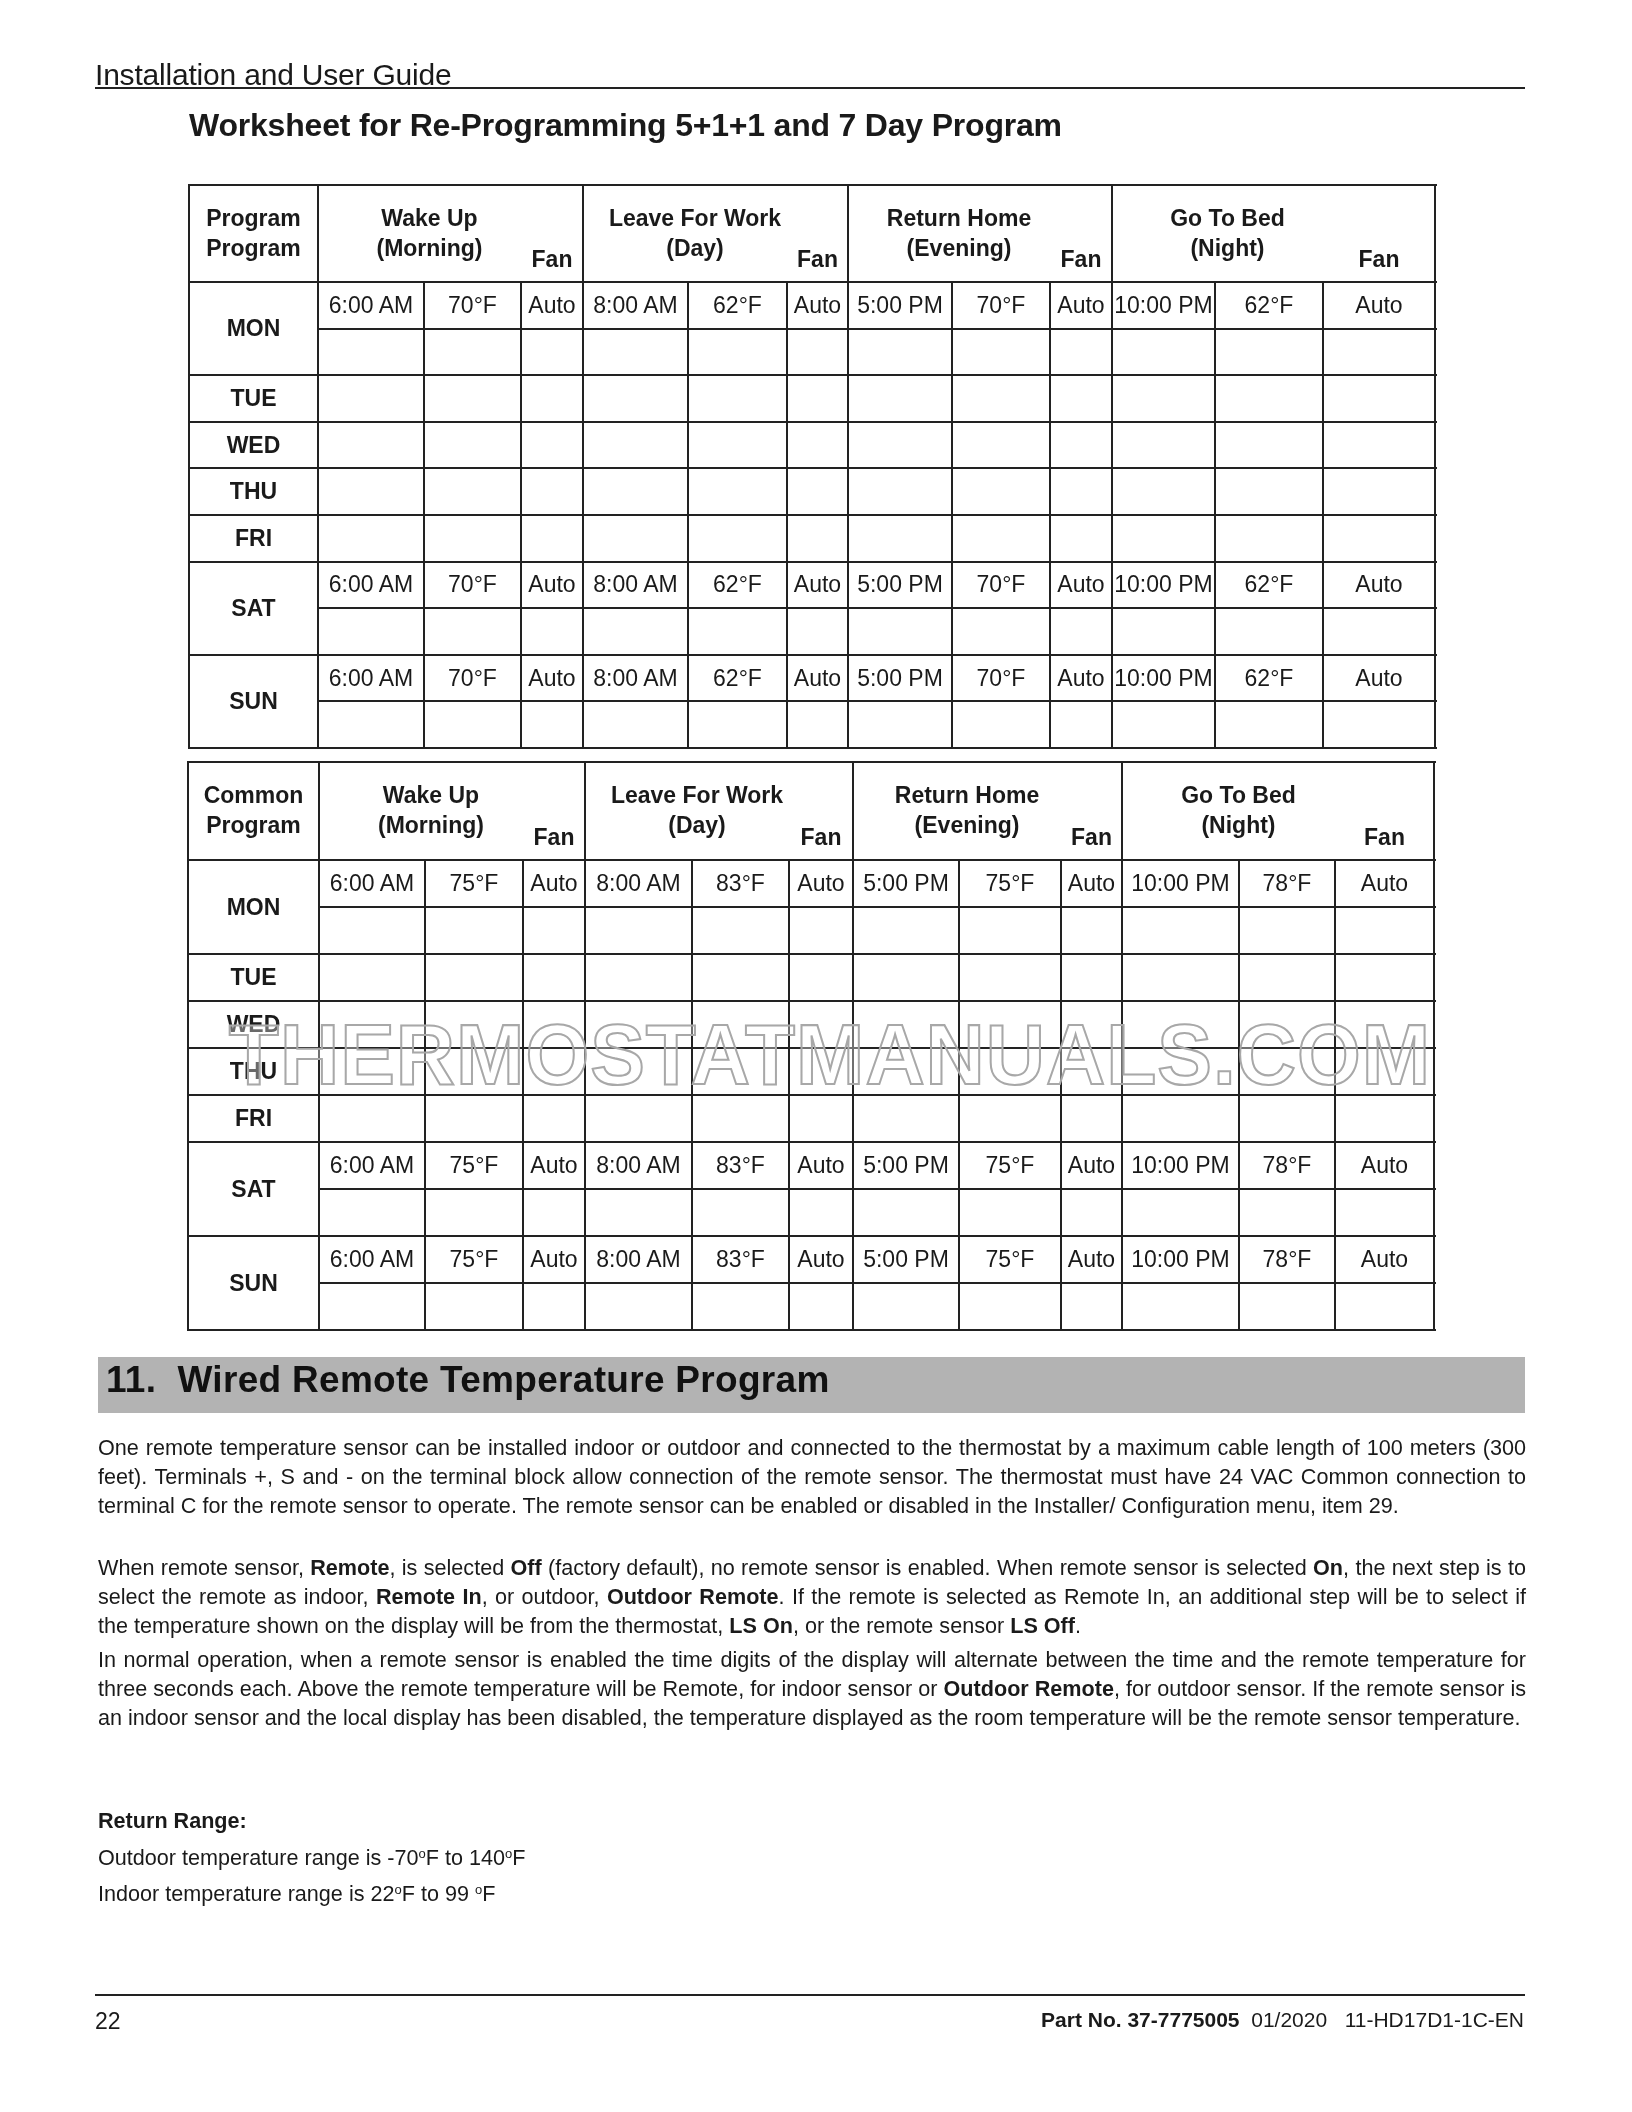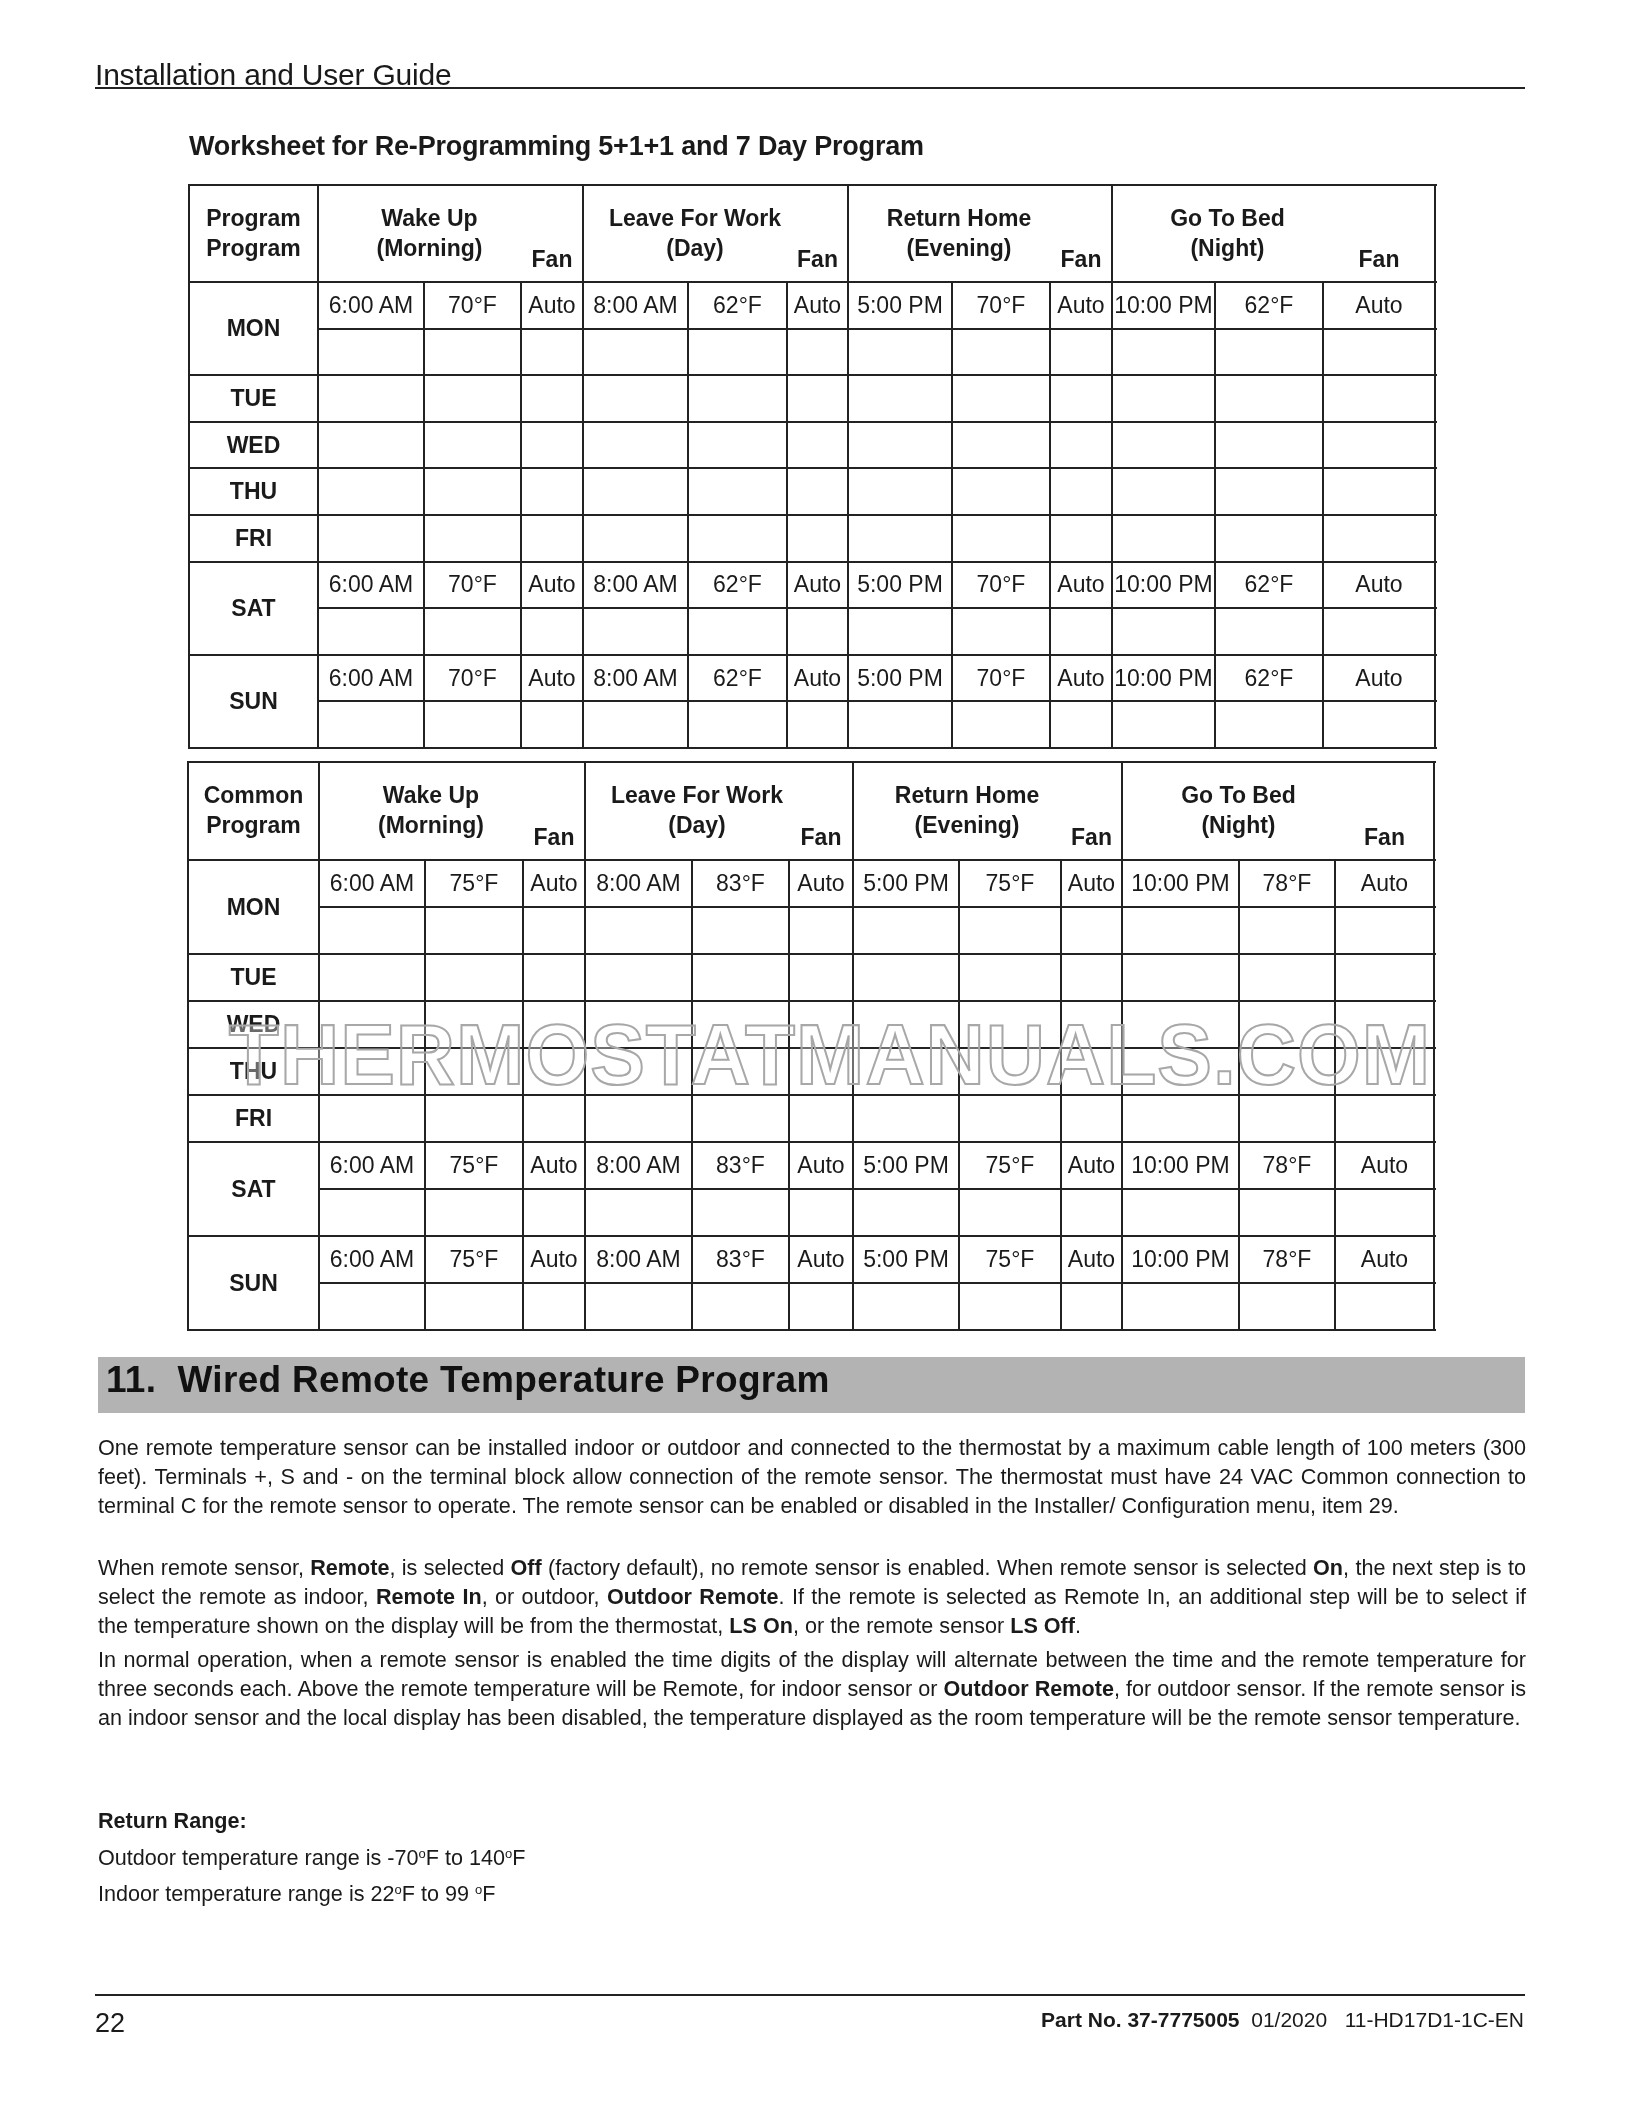--- a/index.html
+++ b/index.html
@@ -1,20 +1,20 @@
 <!DOCTYPE html>
 <html><head>
 <meta charset="utf-8">
 <style>
   html, body { margin:0; padding:0; background:#ffffff; }
   body { width:1632px; height:2112px; position:relative; overflow:hidden; font-family:"Liberation Sans", sans-serif; color:#1a1a1a; }
   .abs { position:absolute; }
   .running-head { left:95px; top:58px; font-size:30px; letter-spacing:-0.2px; }
   .rule-top { left:95px; top:87px; width:1430px; height:2px; background:#222; }
-  .ws-title { left:189px; top:131px; font-size:27px; font-weight:bold; letter-spacing:-0.2px; }
+  .ws-title { left:189px; top:107px; font-size:32px; font-weight:bold; letter-spacing:-0.2px; }
 
   .grid { position:absolute; }
   .grid .vline { position:absolute; width:2px; background:#222; }
   .grid .hline { position:absolute; height:2px; background:#222; }
   .cell { position:absolute; display:flex; align-items:center; justify-content:center; font-size:23px; white-space:nowrap; }
   .hdr { position:absolute; font-weight:bold; font-size:23px; text-align:center; line-height:30px; }
   .day { position:absolute; display:flex; align-items:center; justify-content:center; font-weight:bold; font-size:23px; }
   .fanhdr { position:absolute; font-weight:bold; font-size:23px; text-align:center; }
 
   .watermark { left:100px; top:1008px; width:1460px; text-align:center; font-family:"Liberation Sans", sans-serif; font-weight:bold; font-size:82px; letter-spacing:1px; color:rgba(255,255,255,0.35); -webkit-text-stroke:2px #a8a8a8; pointer-events:none; transform:scaleY(1.05); }
@@ -22,21 +22,21 @@
   .sec-band { left:98px; top:1357px; width:1427px; height:56px; background:#b3b3b3; }
   .sec-title { left:106px; top:1359px; font-size:37px; font-weight:bold; letter-spacing:0.3px; color:#111; }
 
   .para { left:98px; width:1428px; font-size:21.6px; line-height:29px; text-align:justify; color:#1a1a1a; }
   .para b { font-weight:bold; }
   .sub-h { left:98px; top:1808px; font-size:21.6px; font-weight:bold; }
   .range { left:98px; font-size:21.6px; }
   sup.deg { font-size:13px; vertical-align:7px; }
 
   .rule-bottom { left:95px; top:1994px; width:1430px; height:2px; background:#222; }
-  .page-no { left:95px; top:2008px; font-size:27px; }
+  .page-no { left:95px; top:2008px; font-size:23px; }
   .part { right:108px; top:2008px; font-size:21px; }
   .part b { font-weight:bold; }
 </style>
 </head>
 <body>
 
 <div class="abs running-head">Installation and User Guide</div>
 <div class="abs rule-top"></div>
 <div class="abs ws-title">Worksheet for Re-Programming 5+1+1 and 7 Day Program</div>
 

